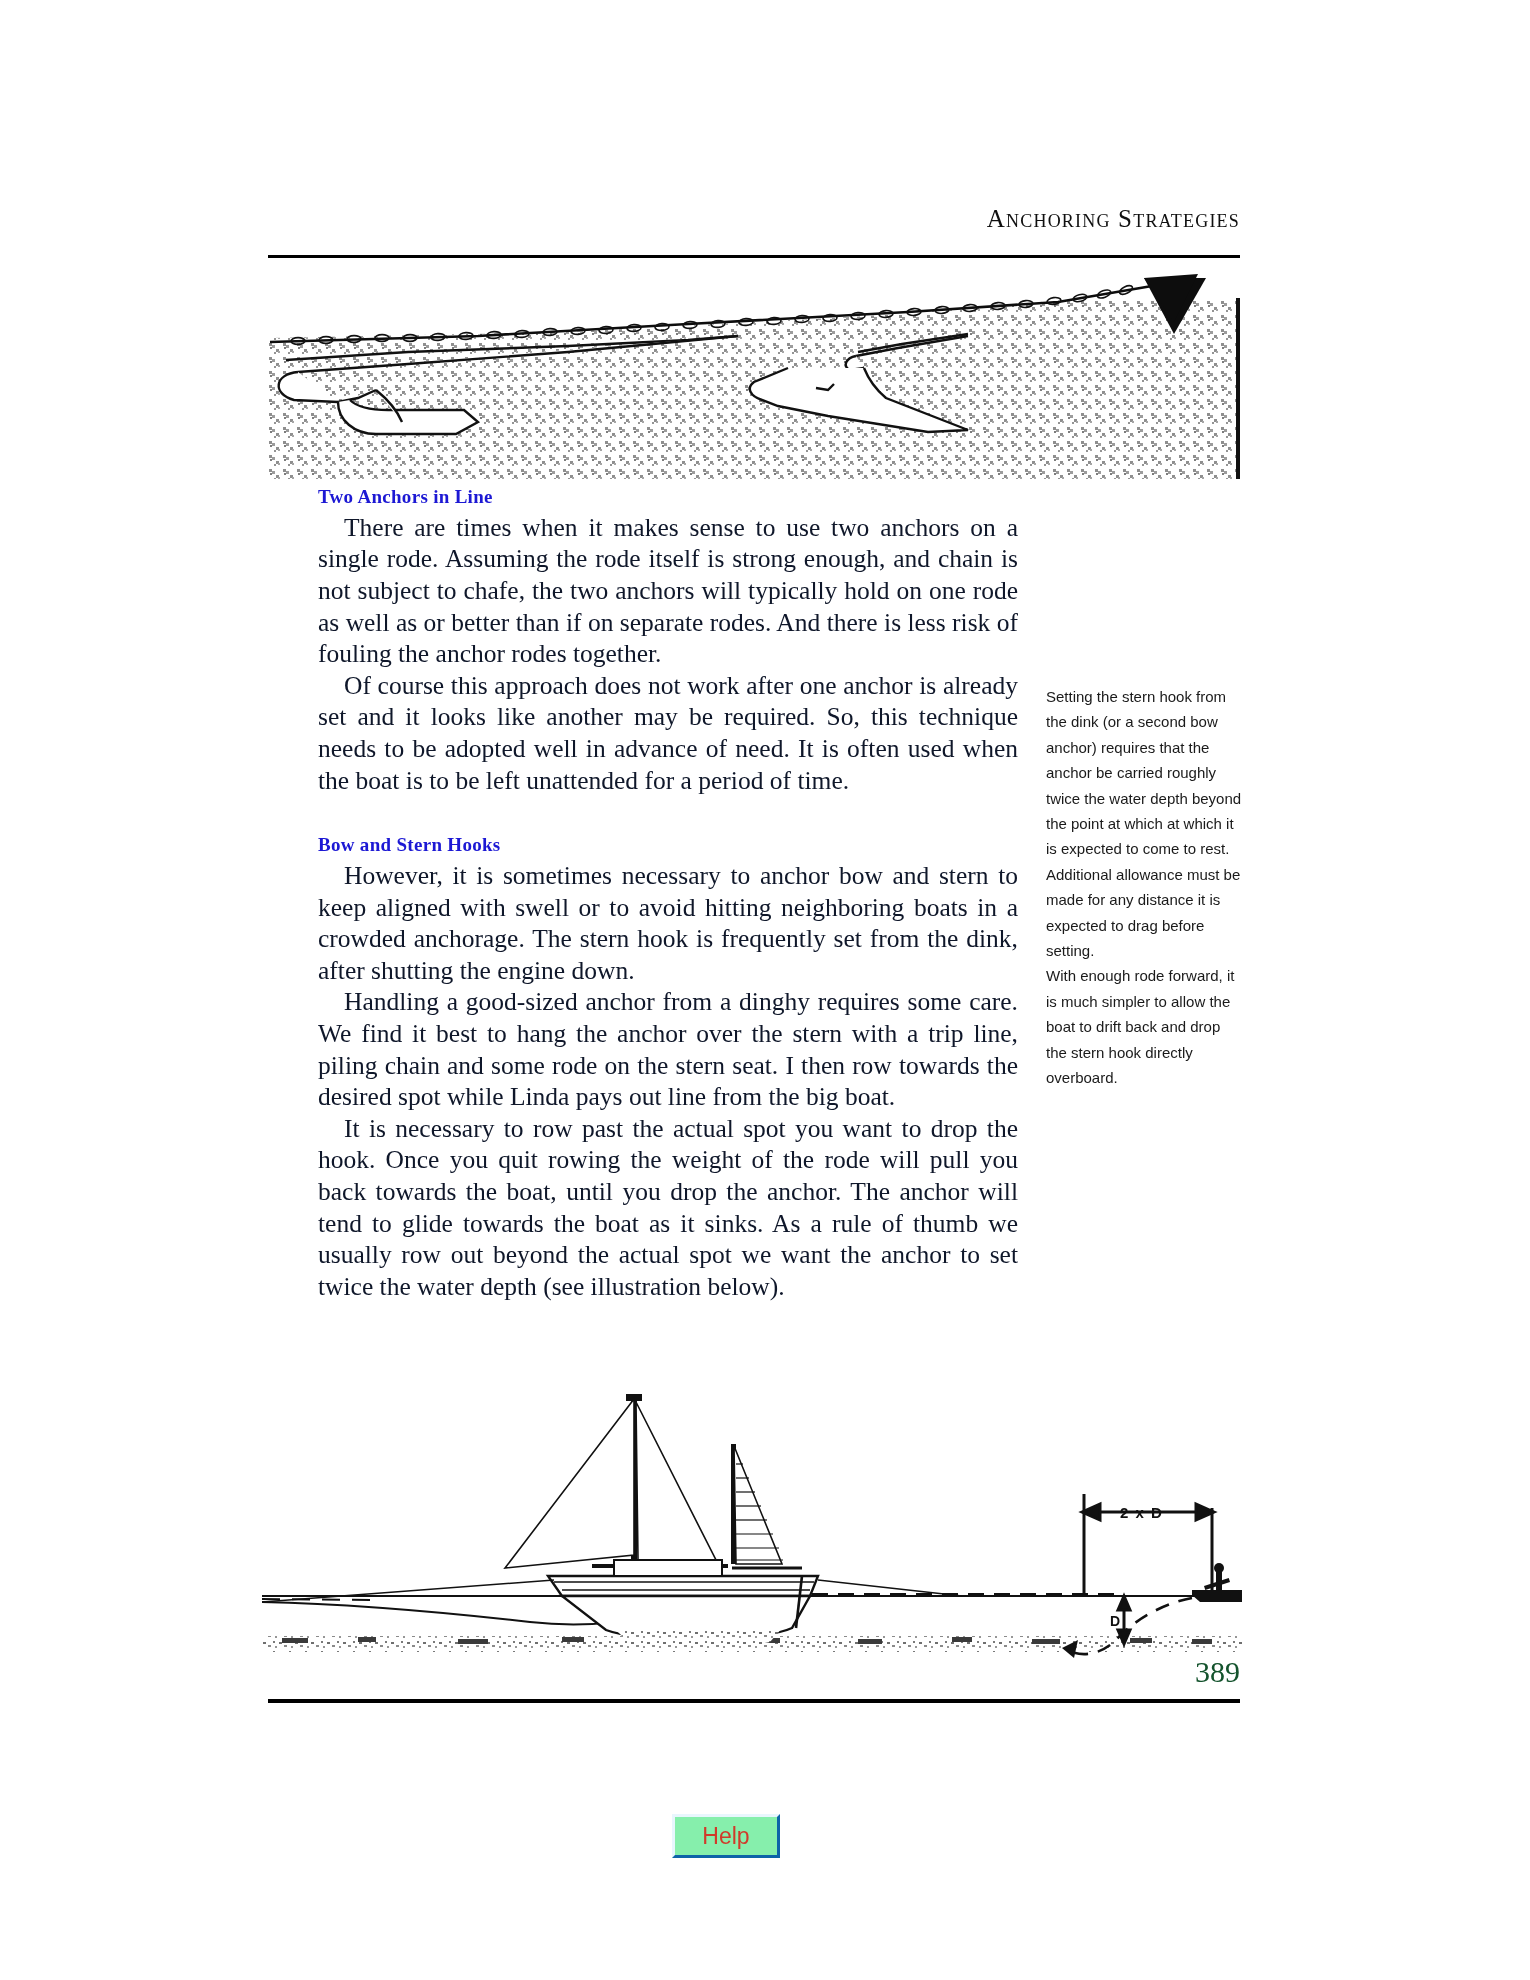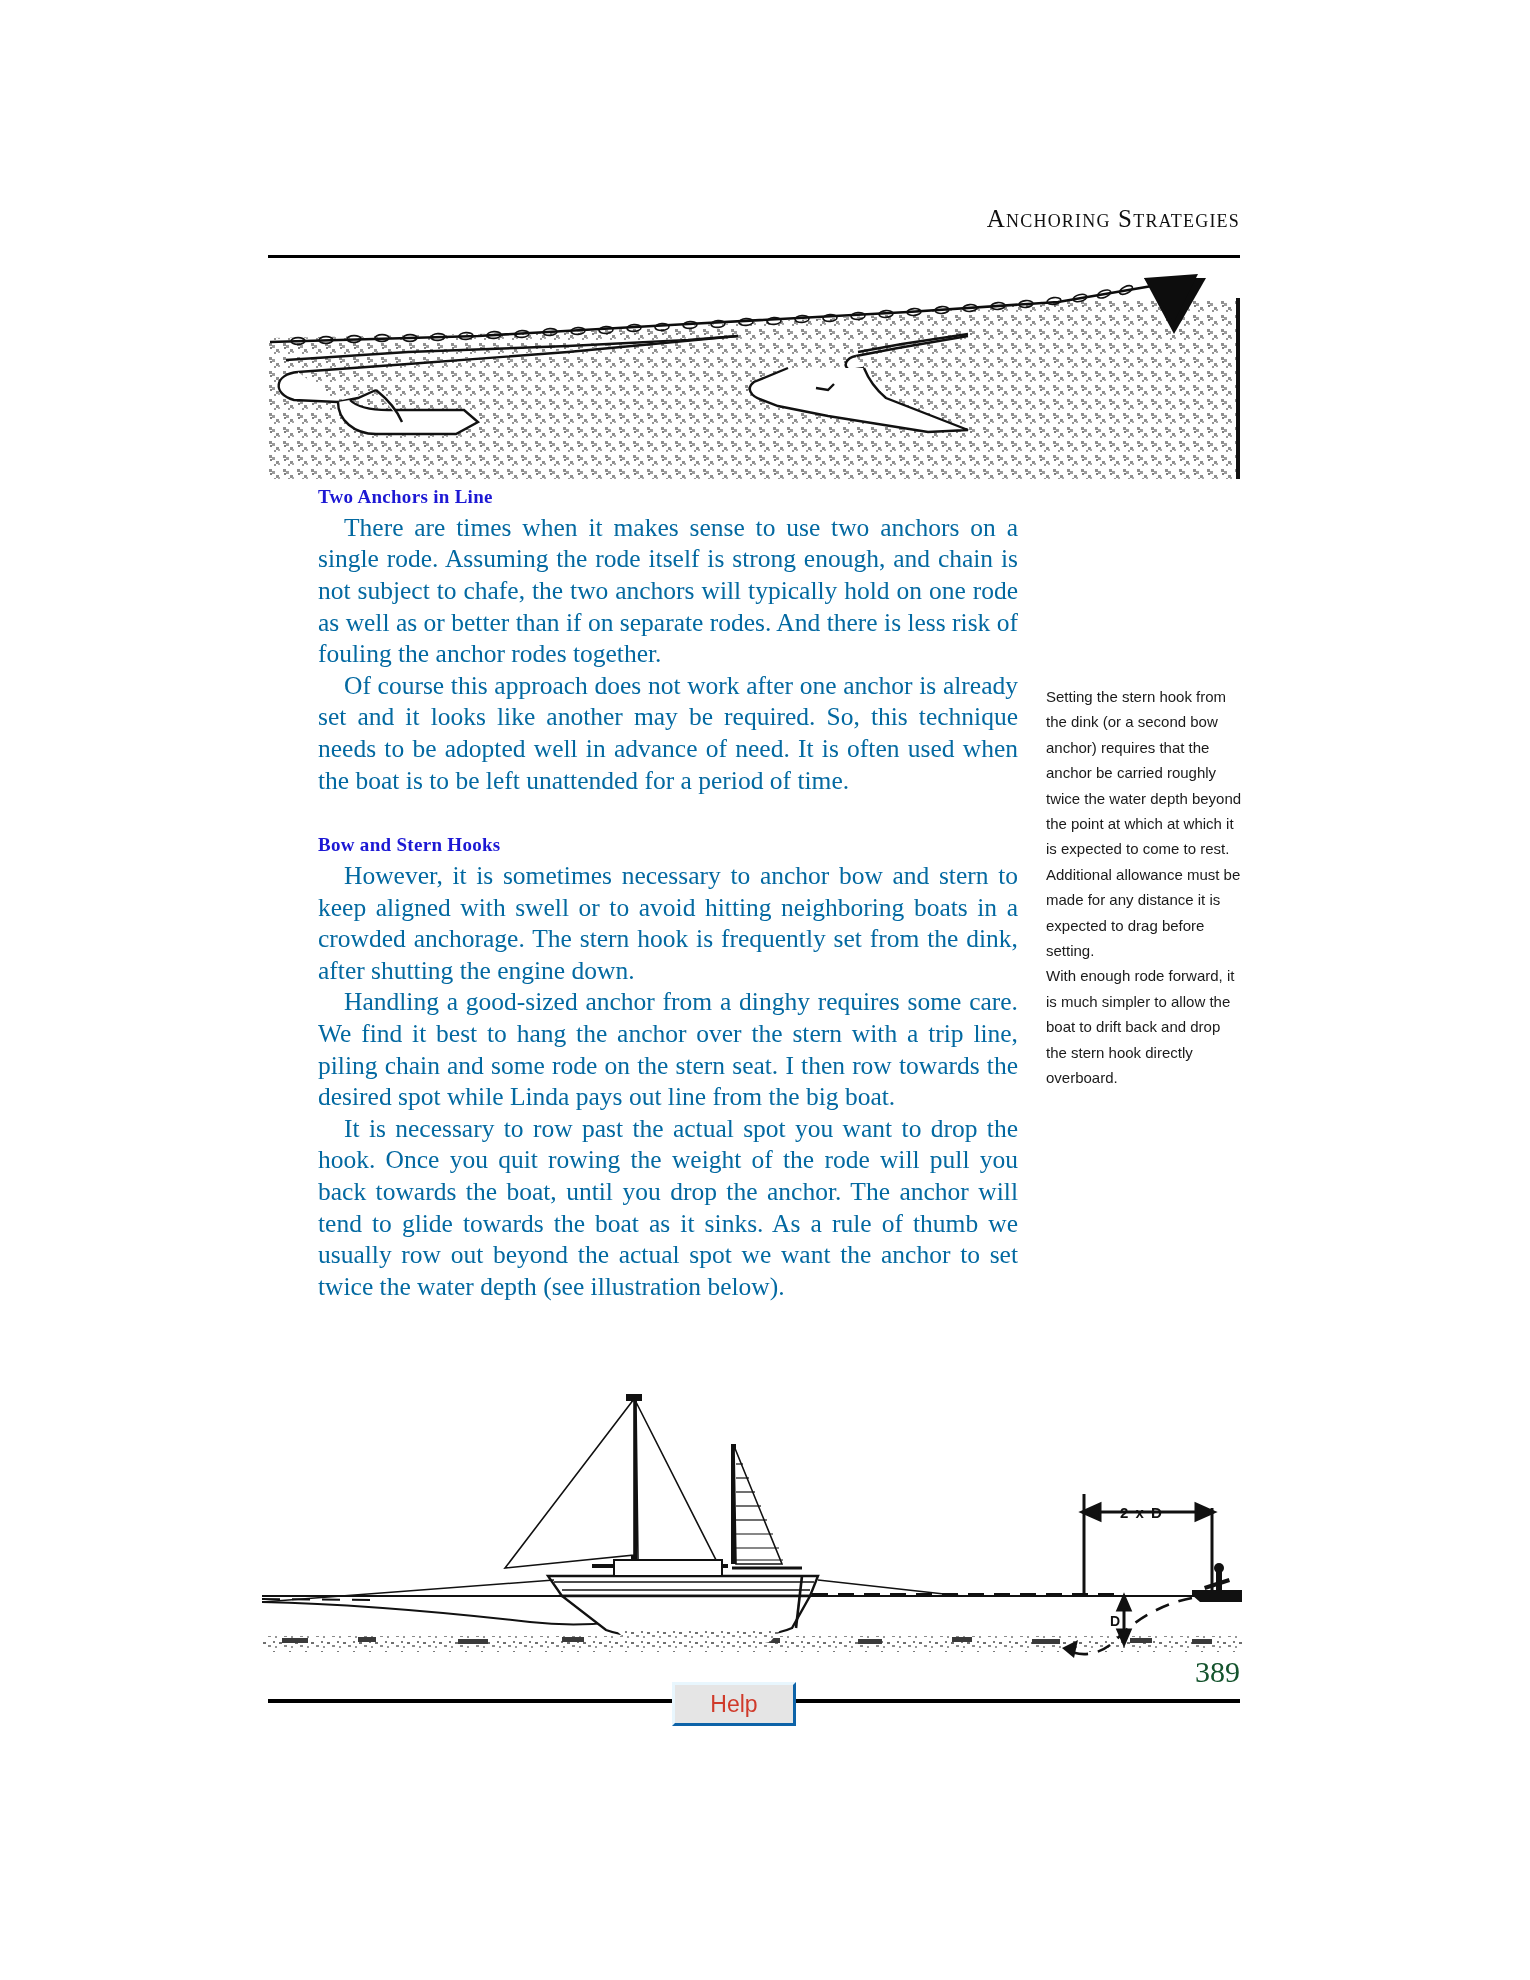--- a/index.html
+++ b/index.html
@@ -70,21 +70,21 @@
     margin: 0 0 4px 0;
     letter-spacing: 0.3px;
   }
   .sec-head.second { margin-top: 38px; }
   p.body {
     margin: 0;
     font-size: 25.5px;
     line-height: 31.6px;
     text-align: justify;
     text-indent: 26px;
-    color: #0369a1;
+    color: #0f172a;
     font-family: "Liberation Serif", serif;
     -webkit-hyphens: none;
     hyphens: none;
   }
   p.body + p.body { margin-top: 0; }
 
   
   .col-side {
     position: absolute;
     left: 1046px;
@@ -124,24 +124,24 @@
     top: 1699px;
     width: 972px;
     height: 4px;
     background: #000000;
   }
 
   
   .help-button {
     position: absolute;
     left: 672px;
-    top: 1682px;
-    width: 124px;
+    top: 1814px;
+    width: 108px;
     height: 44px;
-    background: #e5e5e5;
+    background: #86efac;
     border-top: 3px solid #e8f6fd;
     border-left: 3px solid #e8f6fd;
     border-right: 3px solid #0d63a8;
     border-bottom: 3px solid #0d63a8;
     box-sizing: border-box;
     display: flex;
     align-items: center;
     justify-content: center;
     color: #d03a2a;
     font-family: "Liberation Sans", sans-serif;

